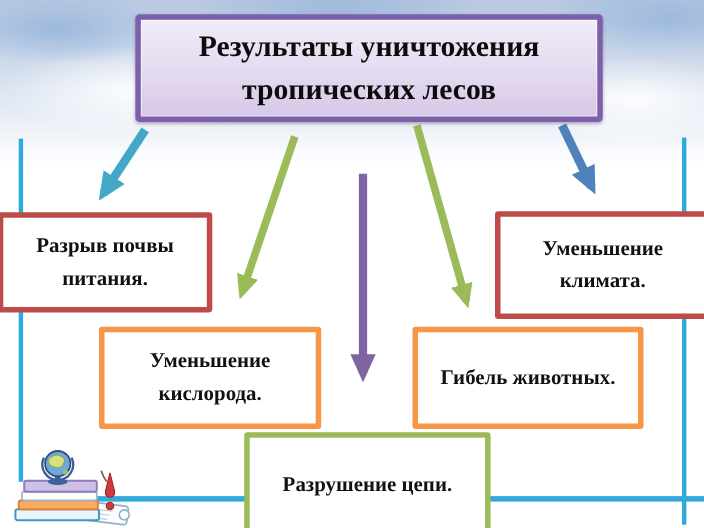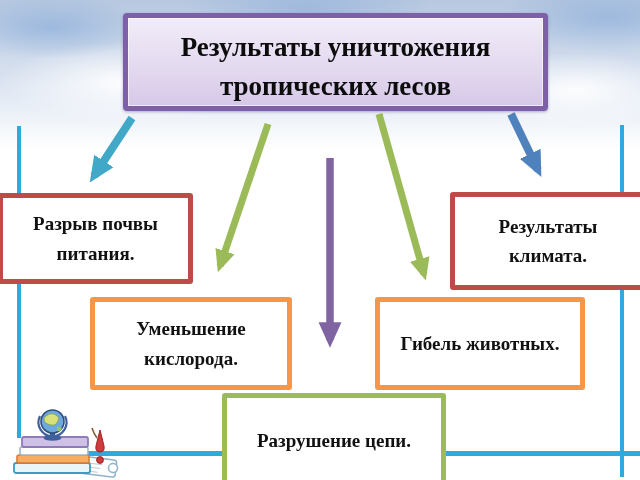--- a/index.html
+++ b/index.html
@@ -23,21 +23,21 @@
   .frame{position:absolute;background:#2fa9de;z-index:1;}
   .frame-left{left:17px;top:126px;width:4px;height:312px;}
   .frame-right{left:620px;top:125px;width:4px;height:352px;}
   .frame-bottom{left:24px;top:451px;width:616px;height:5px;}
 
   .titlebox{
     position:absolute;left:123px;top:13px;width:425px;height:98px;box-sizing:border-box;
     border:5px solid #7d60a8;border-radius:4px;z-index:6;
     background:linear-gradient(180deg,#f1ecf8 0%,#e4daf0 55%,#d6c8e7 100%);
     box-shadow:0 1px 3px rgba(60,40,90,.35), inset 0 0 0 1px rgba(255,255,255,.6);
-    display:flex;align-items:flex-end;justify-content:center;text-align:center;
+    display:flex;align-items:center;justify-content:center;text-align:center;
     font-weight:bold;font-size:27px;line-height:1.45;color:#0c0c0c;padding:0 11px;
   }
   .node{
     position:absolute;box-sizing:border-box;background:#ffffff;z-index:4;
     border-radius:3px;display:flex;align-items:center;justify-content:center;
     text-align:center;font-weight:bold;font-size:19px;line-height:1.55;color:#111111;
   }
   .b-red{border:5px solid #be4b48;}
   .b-orange{border:5px solid #f79646;}
   .b-green{border:5px solid #9bbb59;}
@@ -62,21 +62,21 @@
   <div class="frame frame-bottom"></div>
 
   <div class="titlebox">
     <span>Результаты уничтожения тропических лесов</span>
   </div>
 
   <div class="node b-red n-food">
     <span>Разрыв почвы питания.</span>
   </div>
   <div class="node b-red n-climate">
-    <span>Результаты климата.</span>
+    <span>Уменьшение климата.</span>
   </div>
   <div class="node b-orange n-oxygen">
     <span>Уменьшение кислорода.</span>
   </div>
   <div class="node b-orange n-animals">
     <span>Гибель животных.</span>
   </div>
   <div class="node b-green n-soil">
     <span>Разрушение цепи.</span>
   </div>

